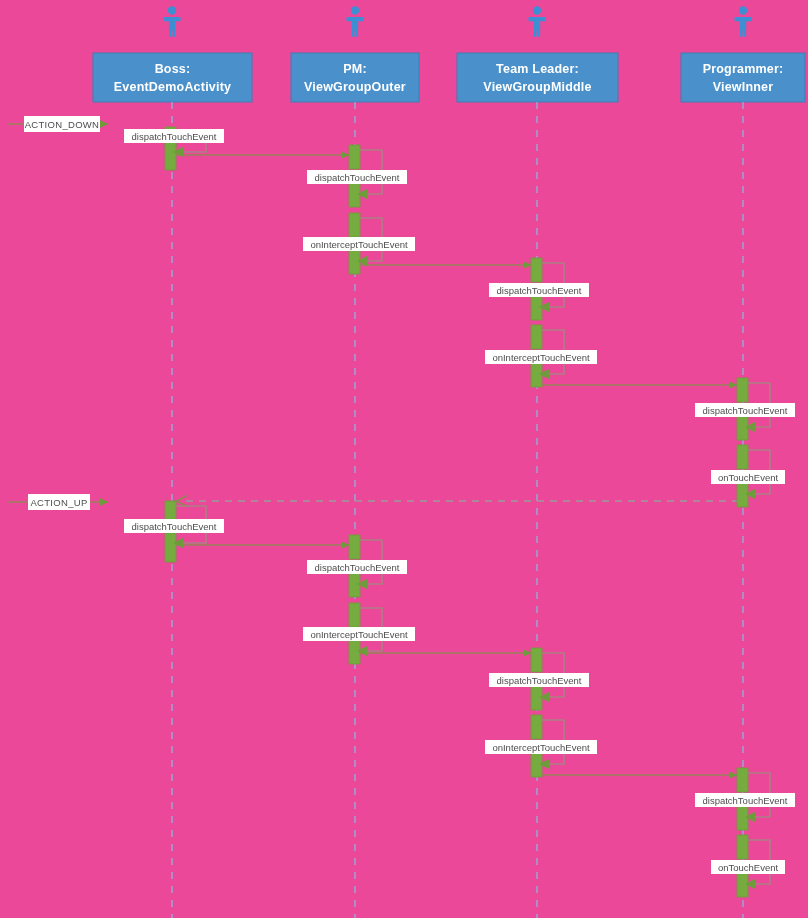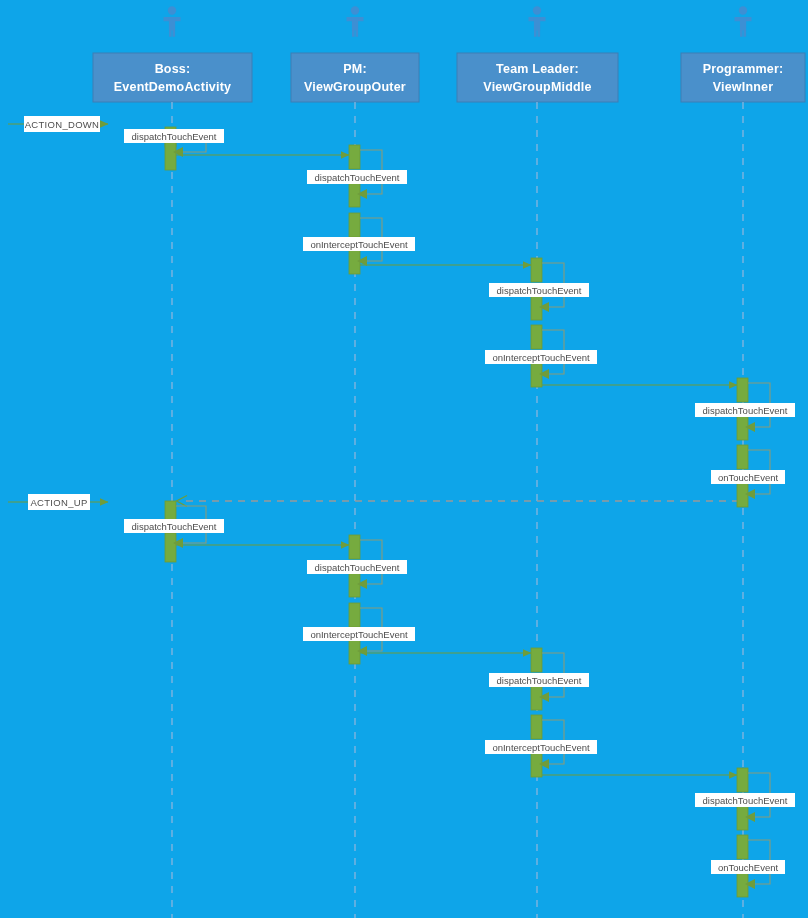--- a/index.html
+++ b/index.html
@@ -10,21 +10,21 @@
   }
   body {
     font-family: "Liberation Sans", "DejaVu Sans", sans-serif;
     -webkit-font-smoothing: antialiased;
   }
   #diagram-root {
     position: relative;
     width: 808px;
     height: 918px;
     overflow: hidden;
-    background: #0ea5e9;
+    background: #ec4899;
   }
   #diagram-svg {
     position: absolute;
     left: 0;
     top: 0;
     width: 808px;
     height: 918px;
     display: block;
   }
   .participant-title {

